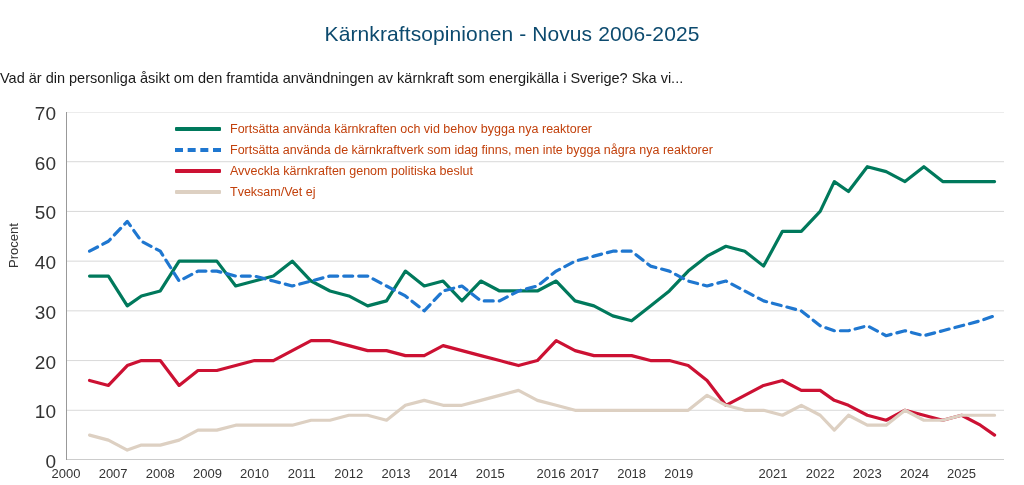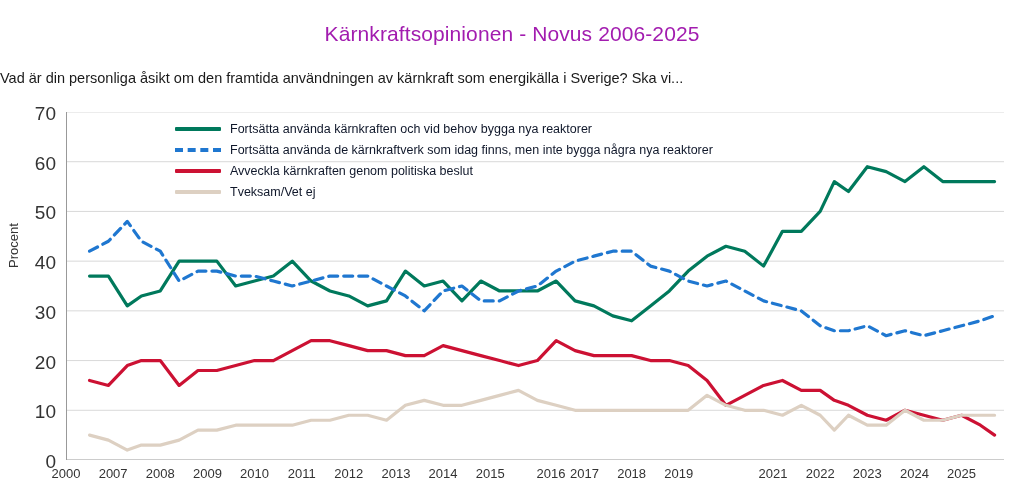--- a/index.html
+++ b/index.html
@@ -19,21 +19,21 @@
     width: 1024px;
     height: 485px;
   }
   .chart-title {
     position: absolute;
     top: 22px;
     left: 0;
     width: 1024px;
     text-align: center;
     font-size: 21px;
-    color: #a21caf;
+    color: #0c4a6e;
     font-weight: normal;
     letter-spacing: 0.1px;
   }
   .chart-subtitle {
     position: absolute;
     top: 70px;
     left: 0;
     width: 1024px;
     font-size: 14.5px;
     color: #1a1a1a;
@@ -78,21 +78,21 @@
     border-radius: 1px;
   }
   .legend-swatch.dashed {
     height: 0;
     border-top: 4px dashed #1f77d0;
     border-radius: 0;
     background: transparent !important;
   }
   .legend-label {
     font-size: 12.5px;
-    color: #0f172a;
+    color: #c2410c;
     white-space: nowrap;
   }
   .tick-label-y {
     position: absolute;
     font-size: 19px;
     color: #333333;
     text-align: right;
     width: 40px;
   }
   .tick-label-x {

